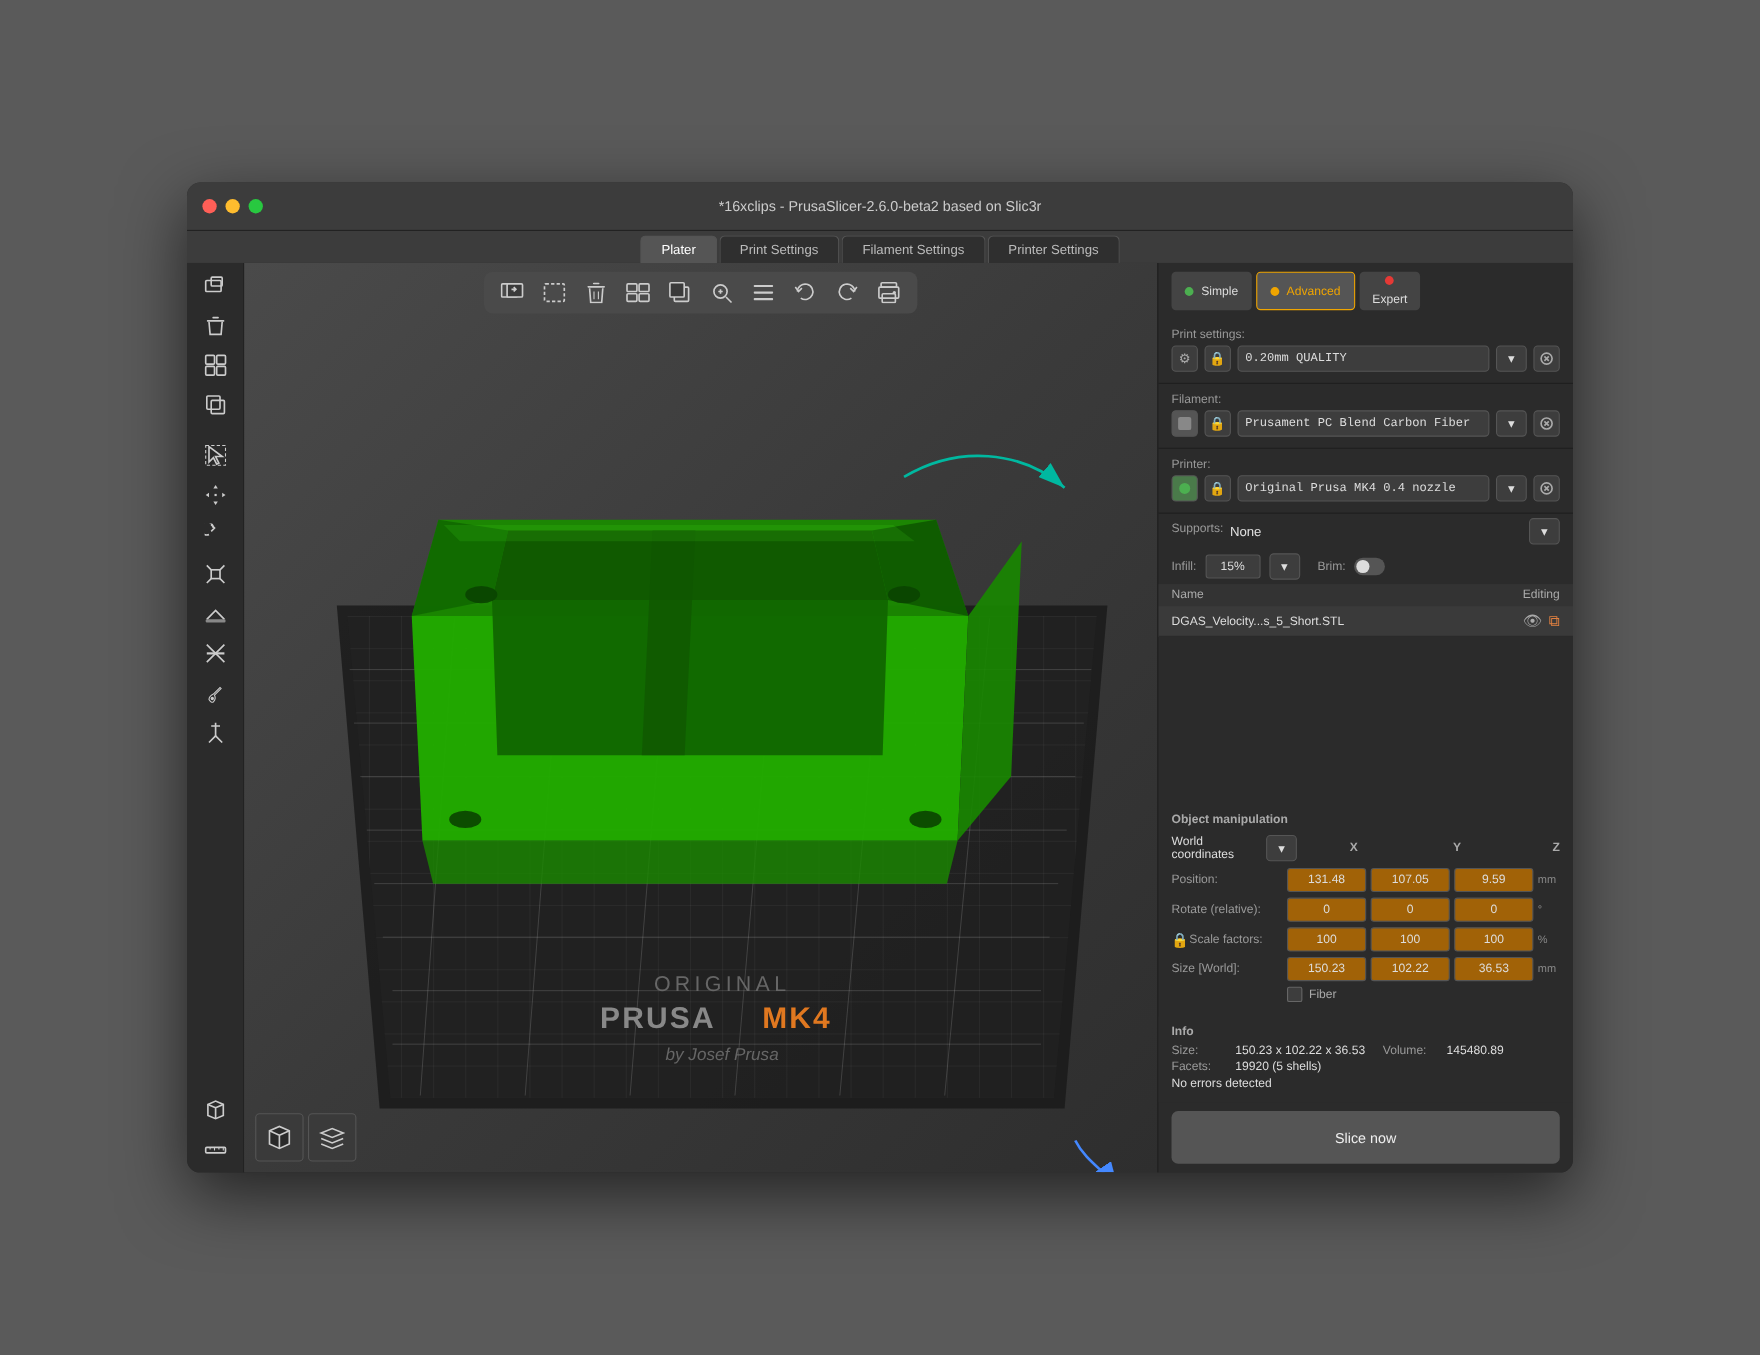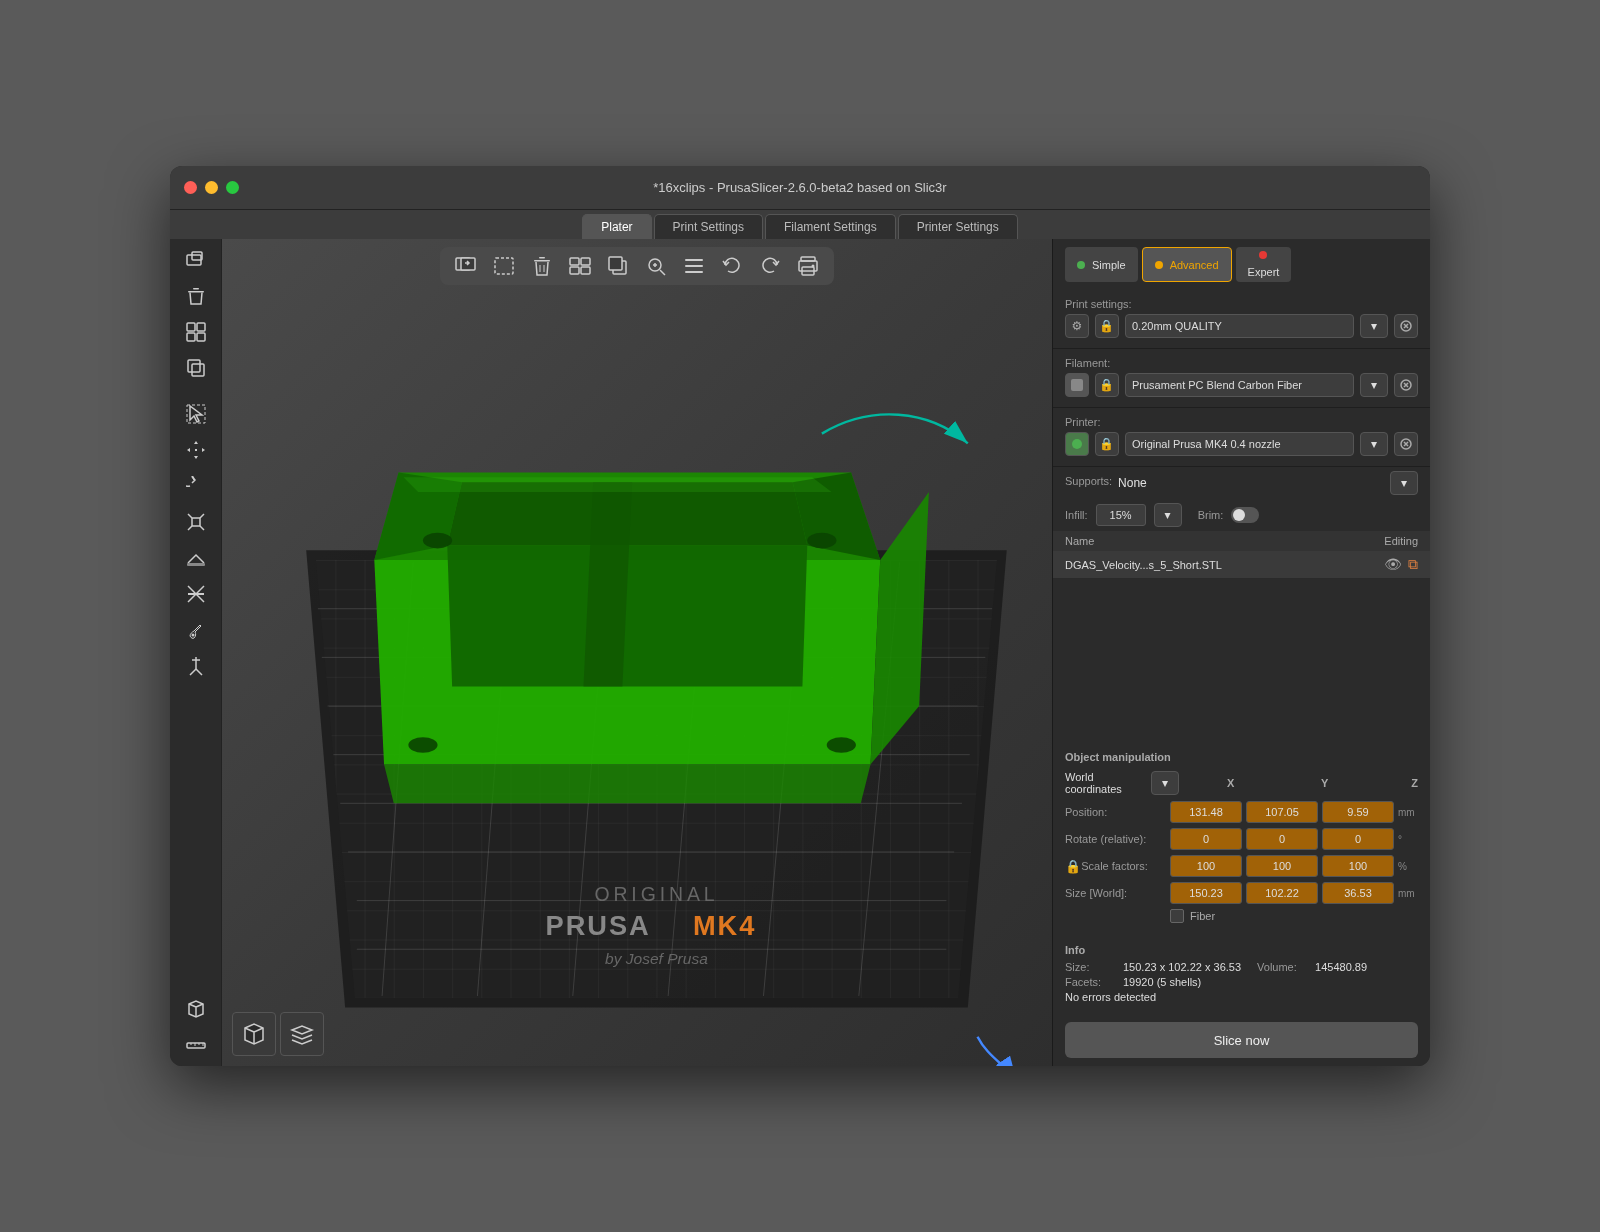--- a/index.html
+++ b/index.html
@@ -165,20 +165,21 @@
       flex: 1;
       background: #3d3d3d;
       border: 1px solid #555;
       border-radius: 4px;
       height: 24px;
       color: #ddd;
       padding: 0 6px;
       font-size: 11px;
       display: flex;
       align-items: center;
+      font-family: Liberation Mono, monospace;
     }
     .rp-dropdown {
       background: #3d3d3d;
       border: 1px solid #555;
       border-radius: 4px;
       height: 24px;
       color: #ddd;
       padding: 0 4px;
       display: flex;
       align-items: center;
@@ -317,21 +318,21 @@
       margin-bottom: 3px;
       font-size: 11px;
     }
     .info-key { color: #999; min-width: 50px; }
     .info-val { color: #ddd; }
     
     .slice-btn {
       margin: 8px 12px;
       background: #555;
       border-radius: 6px;
-      height: 36px;
+      height: 48px;
       display: flex;
       align-items: center;
       justify-content: center;
       font-size: 13px;
       color: #eee;
       cursor: pointer;
       font-weight: 500;
     }
     
     .bottom-toolbar {

